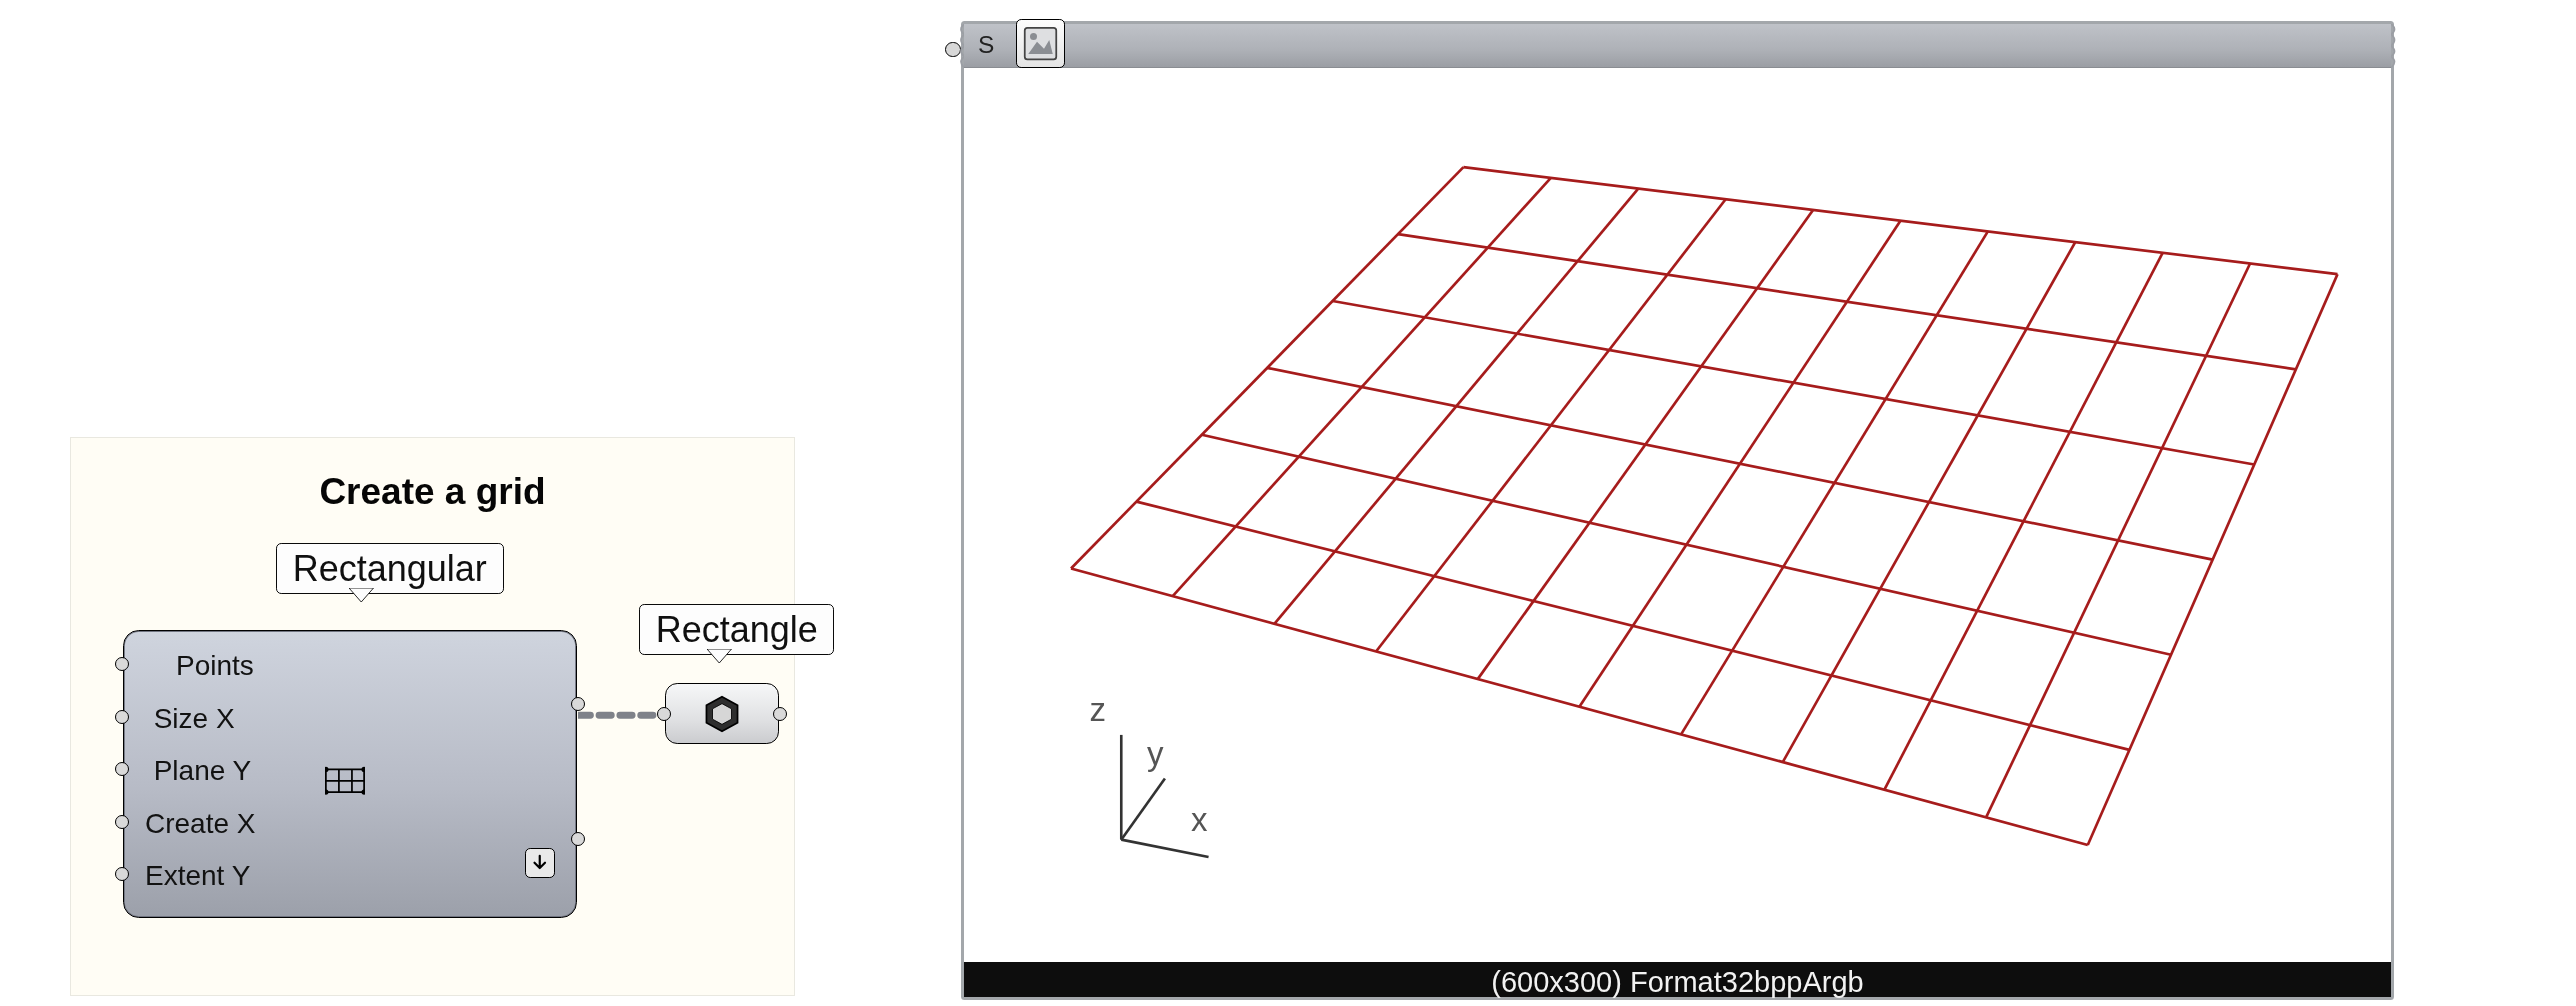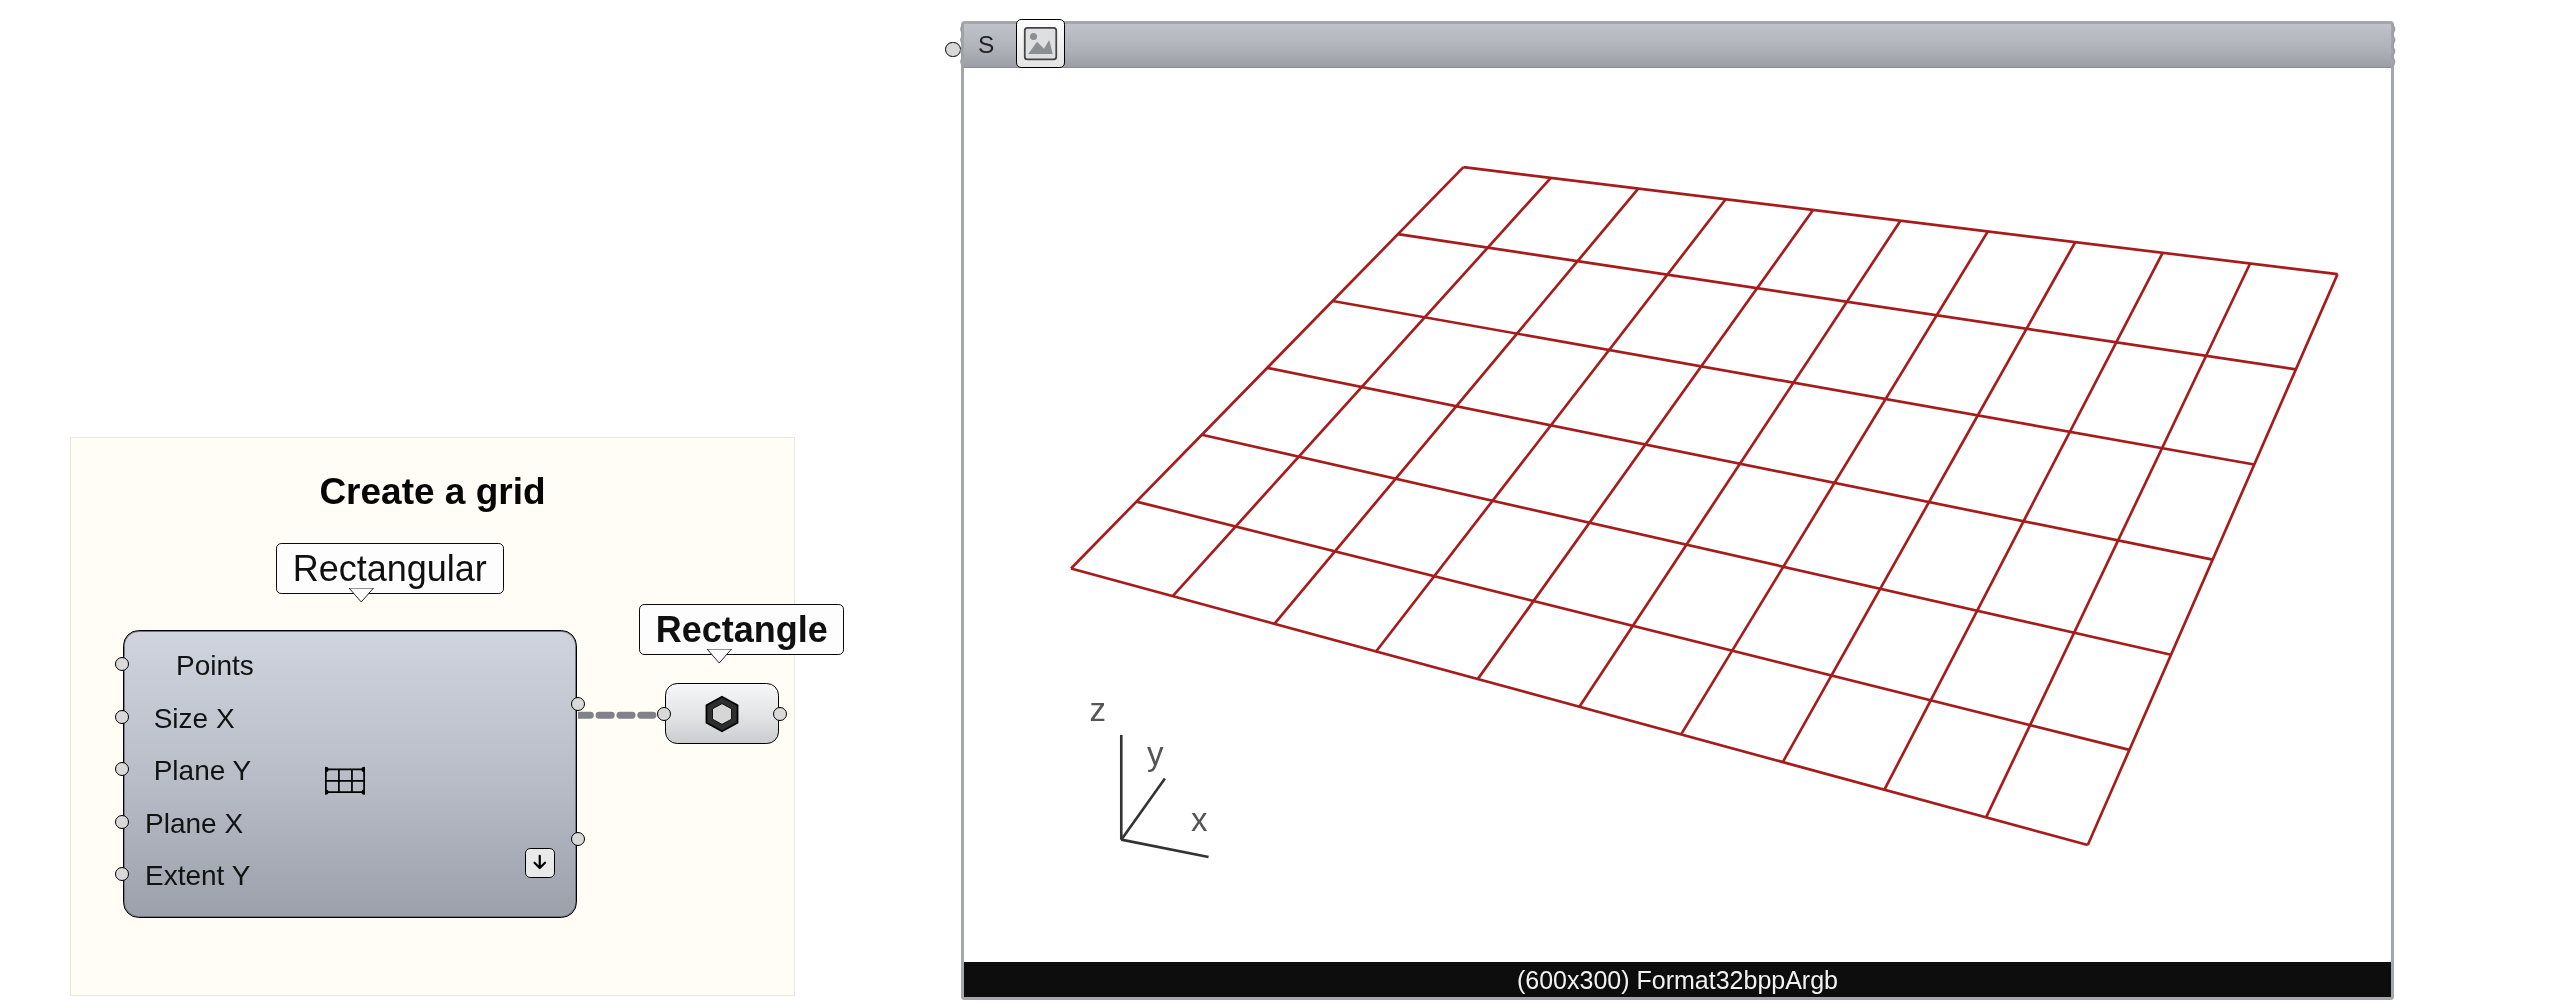--- a/index.html
+++ b/index.html
@@ -190,21 +190,21 @@
   .viewer-footer {
     height: 35px;
     background: #0d0d0d;
     position: relative;
   }
   .viewer-footer .footer-text {
     position: absolute;
     left: 0; right: 0;
     text-align: center;
     color: #f2f2f2;
-    font-size: 25px;
+    font-size: 29px;
     top: 3.5px;
   }
   .side-grip {
     position: absolute;
     left: -19px;
     top: 17.5px;
     width: 15.7px;
     height: 15.7px;
     border: 1.7px solid #000;
     border-radius: 50%;
@@ -228,33 +228,33 @@
   <div class="scribble-panel">
     <div class="scribble-title">Create a grid</div>
 
     <div class="gh-label-balloon" style="left:205px; top:105px;">Rectangular</div>
     <div class="gh-label-pointer" style="left:278px; top:150px;">
       <svg viewBox="0 0 28 16">
           <polygon points="0,0 28,0 14,16" fill="#fdfdfd" stroke="#0a0a0a" stroke-width="1"></polygon>
         </svg>
     </div>
 
-    <div class="gh-label-balloon" style="left:568px; top:166px;font-weight:bold;">Rectangle</div>
+    <div class="gh-label-balloon" style="left:568px; top:166px;">Rectangle</div>
     <div class="gh-label-pointer" style="left:636px; top:211px;">
       <svg viewBox="0 0 28 16">
           <polygon points="0,0 28,0 14,16" fill="#fdfdfd" stroke="#0a0a0a" stroke-width="1"></polygon>
         </svg>
     </div>
 
     <div class="gh-component">
       <div class="comp-inputs">
         <span class="port-label" style="top:19px; left:31px;">Points</span>
         <span class="port-label" style="top:72px; left:8.7px;">Size X</span>
         <span class="port-label" style="top:124px; left:8.7px;">Plane Y</span>
-        <span class="port-label" style="top:177px; left:0;">Plane X</span>
+        <span class="port-label" style="top:177px; left:0;">Create X</span>
         <span class="port-label" style="top:229px; left:0;">Extent Y</span>
       </div>
 
       <div class="comp-icon">
         <svg viewBox="0 0 46 34">
           <rect x="1" y="4" width="44" height="26" rx="3" fill="none" stroke="#000" stroke-width="2"></rect>
           <line x1="1" y1="17" x2="45" y2="17" stroke="#000" stroke-width="2"></line>
           <line x1="16" y1="4" x2="16" y2="30" stroke="#000" stroke-width="2"></line>
           <line x1="31" y1="4" x2="31" y2="30" stroke="#000" stroke-width="2"></line>
           <circle cx="1" cy="4" r="3" fill="#000"></circle>

